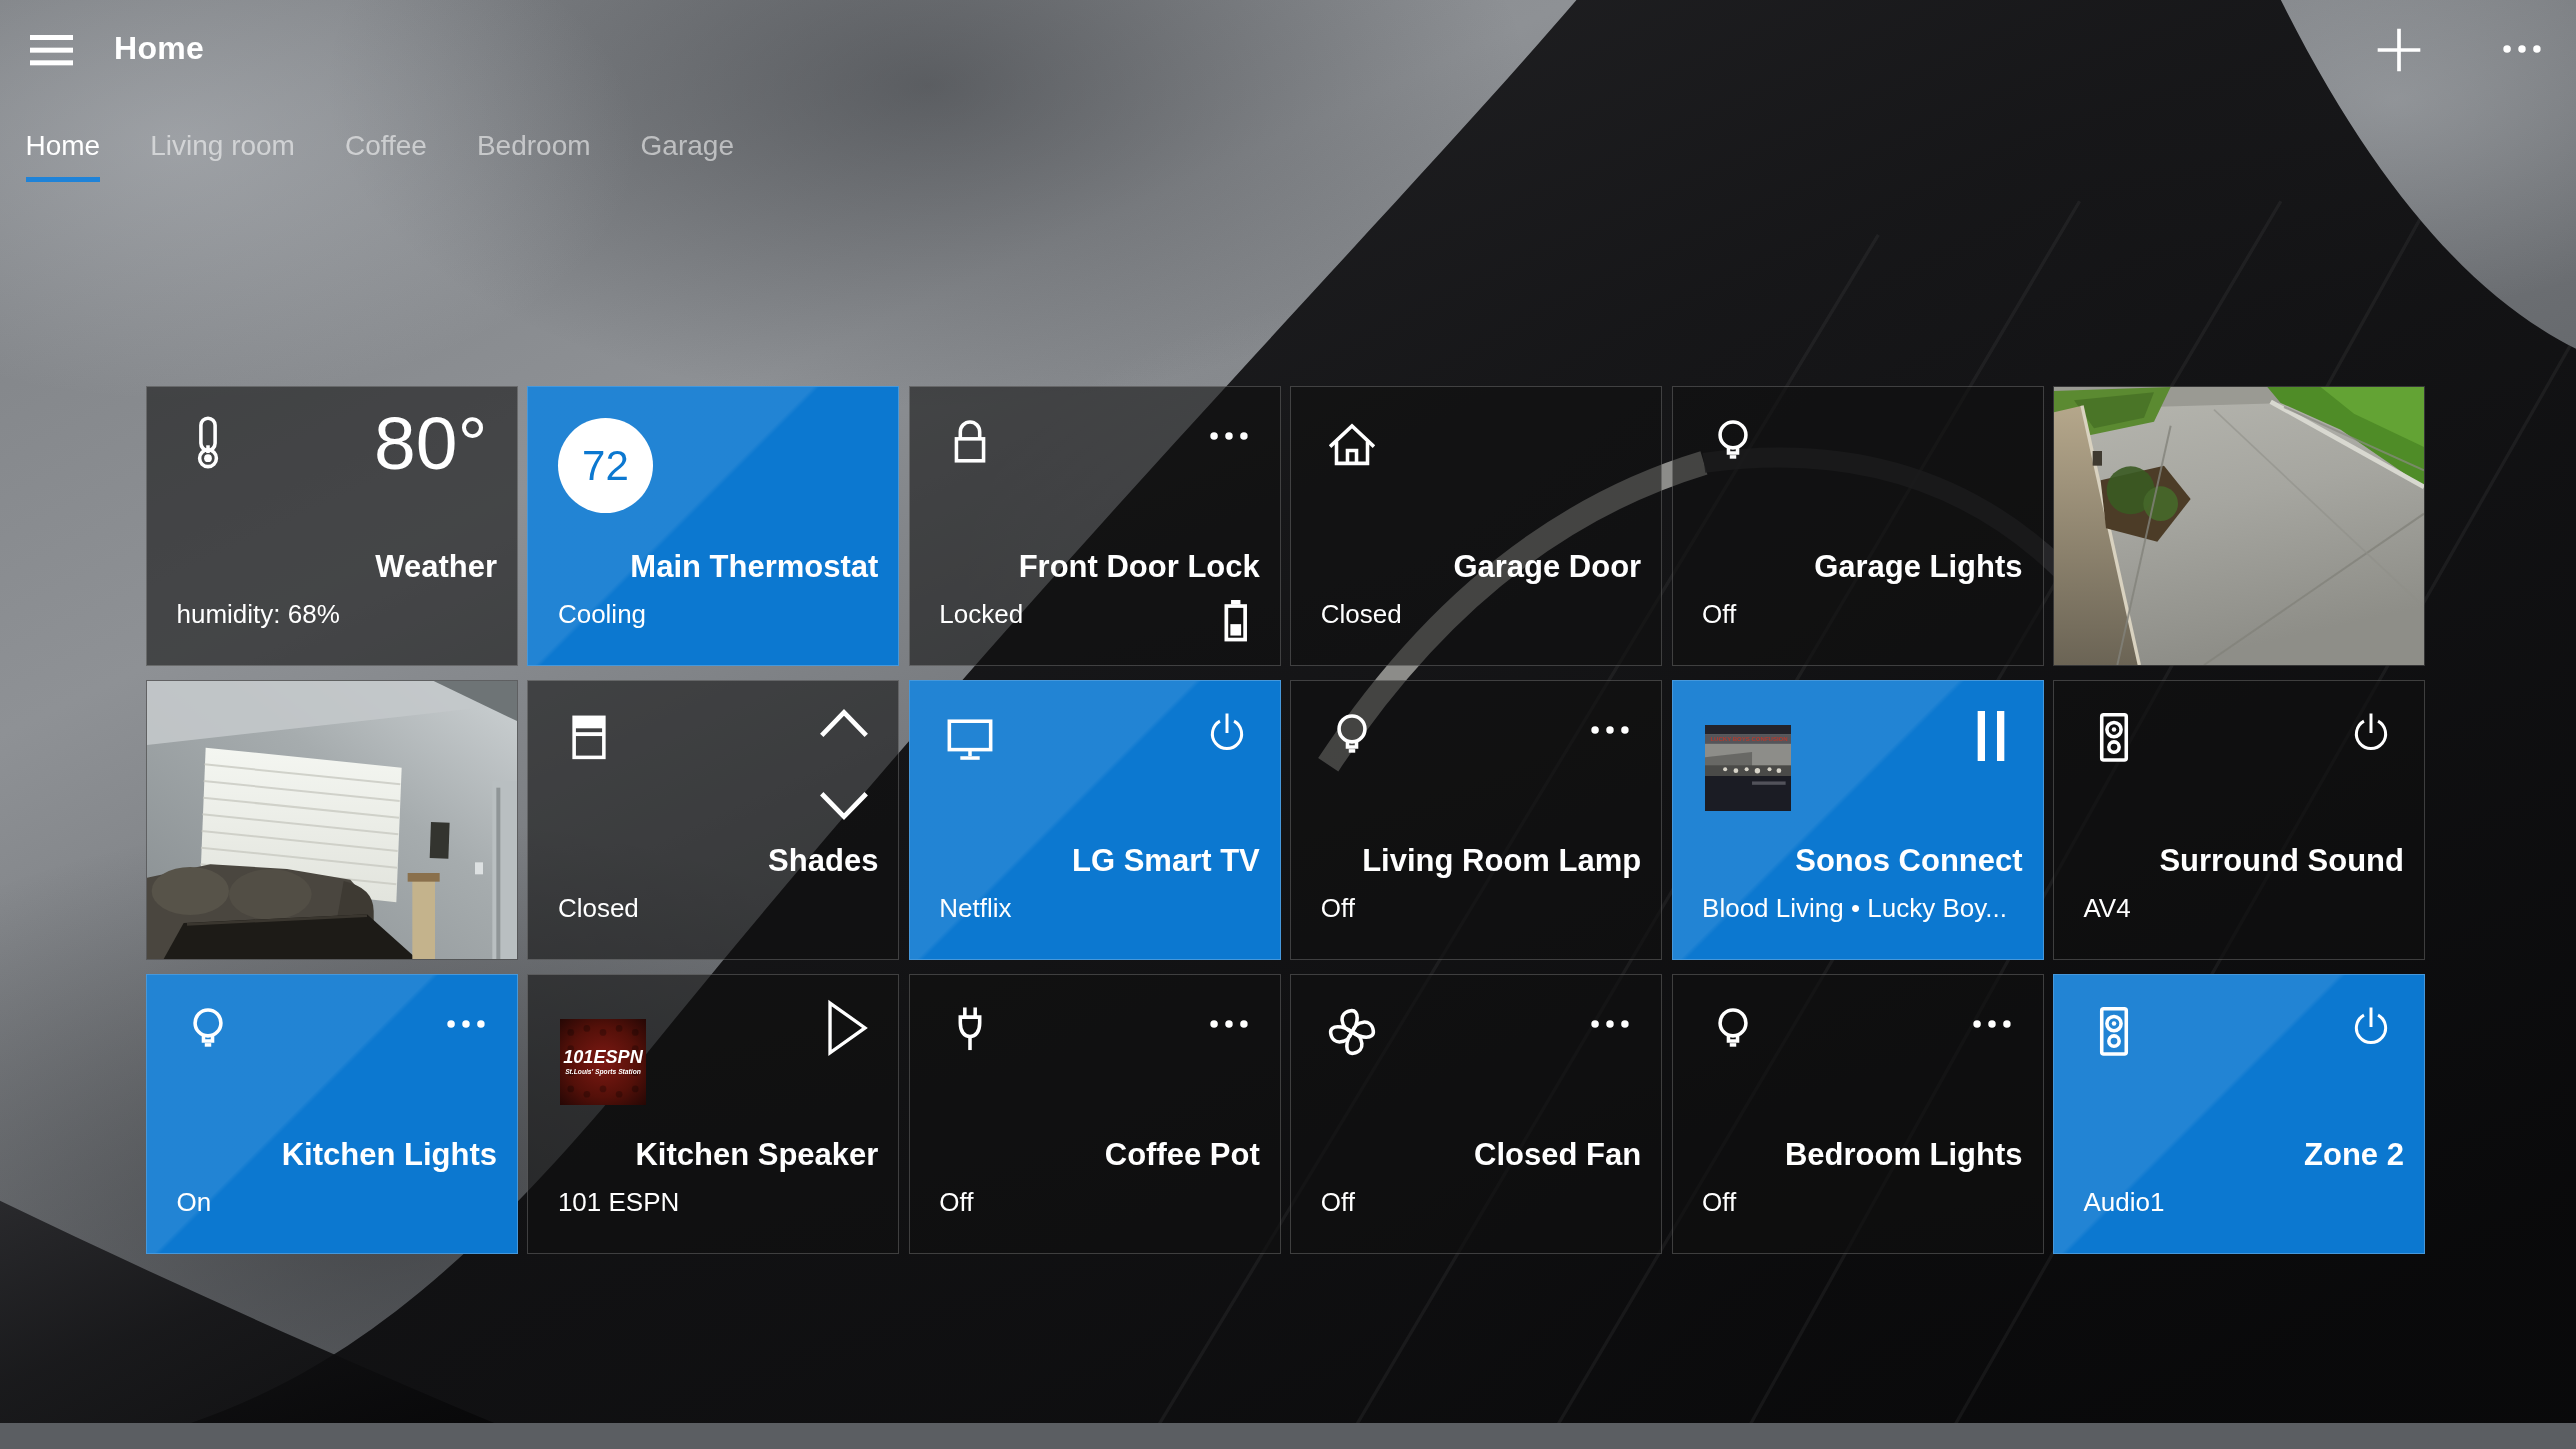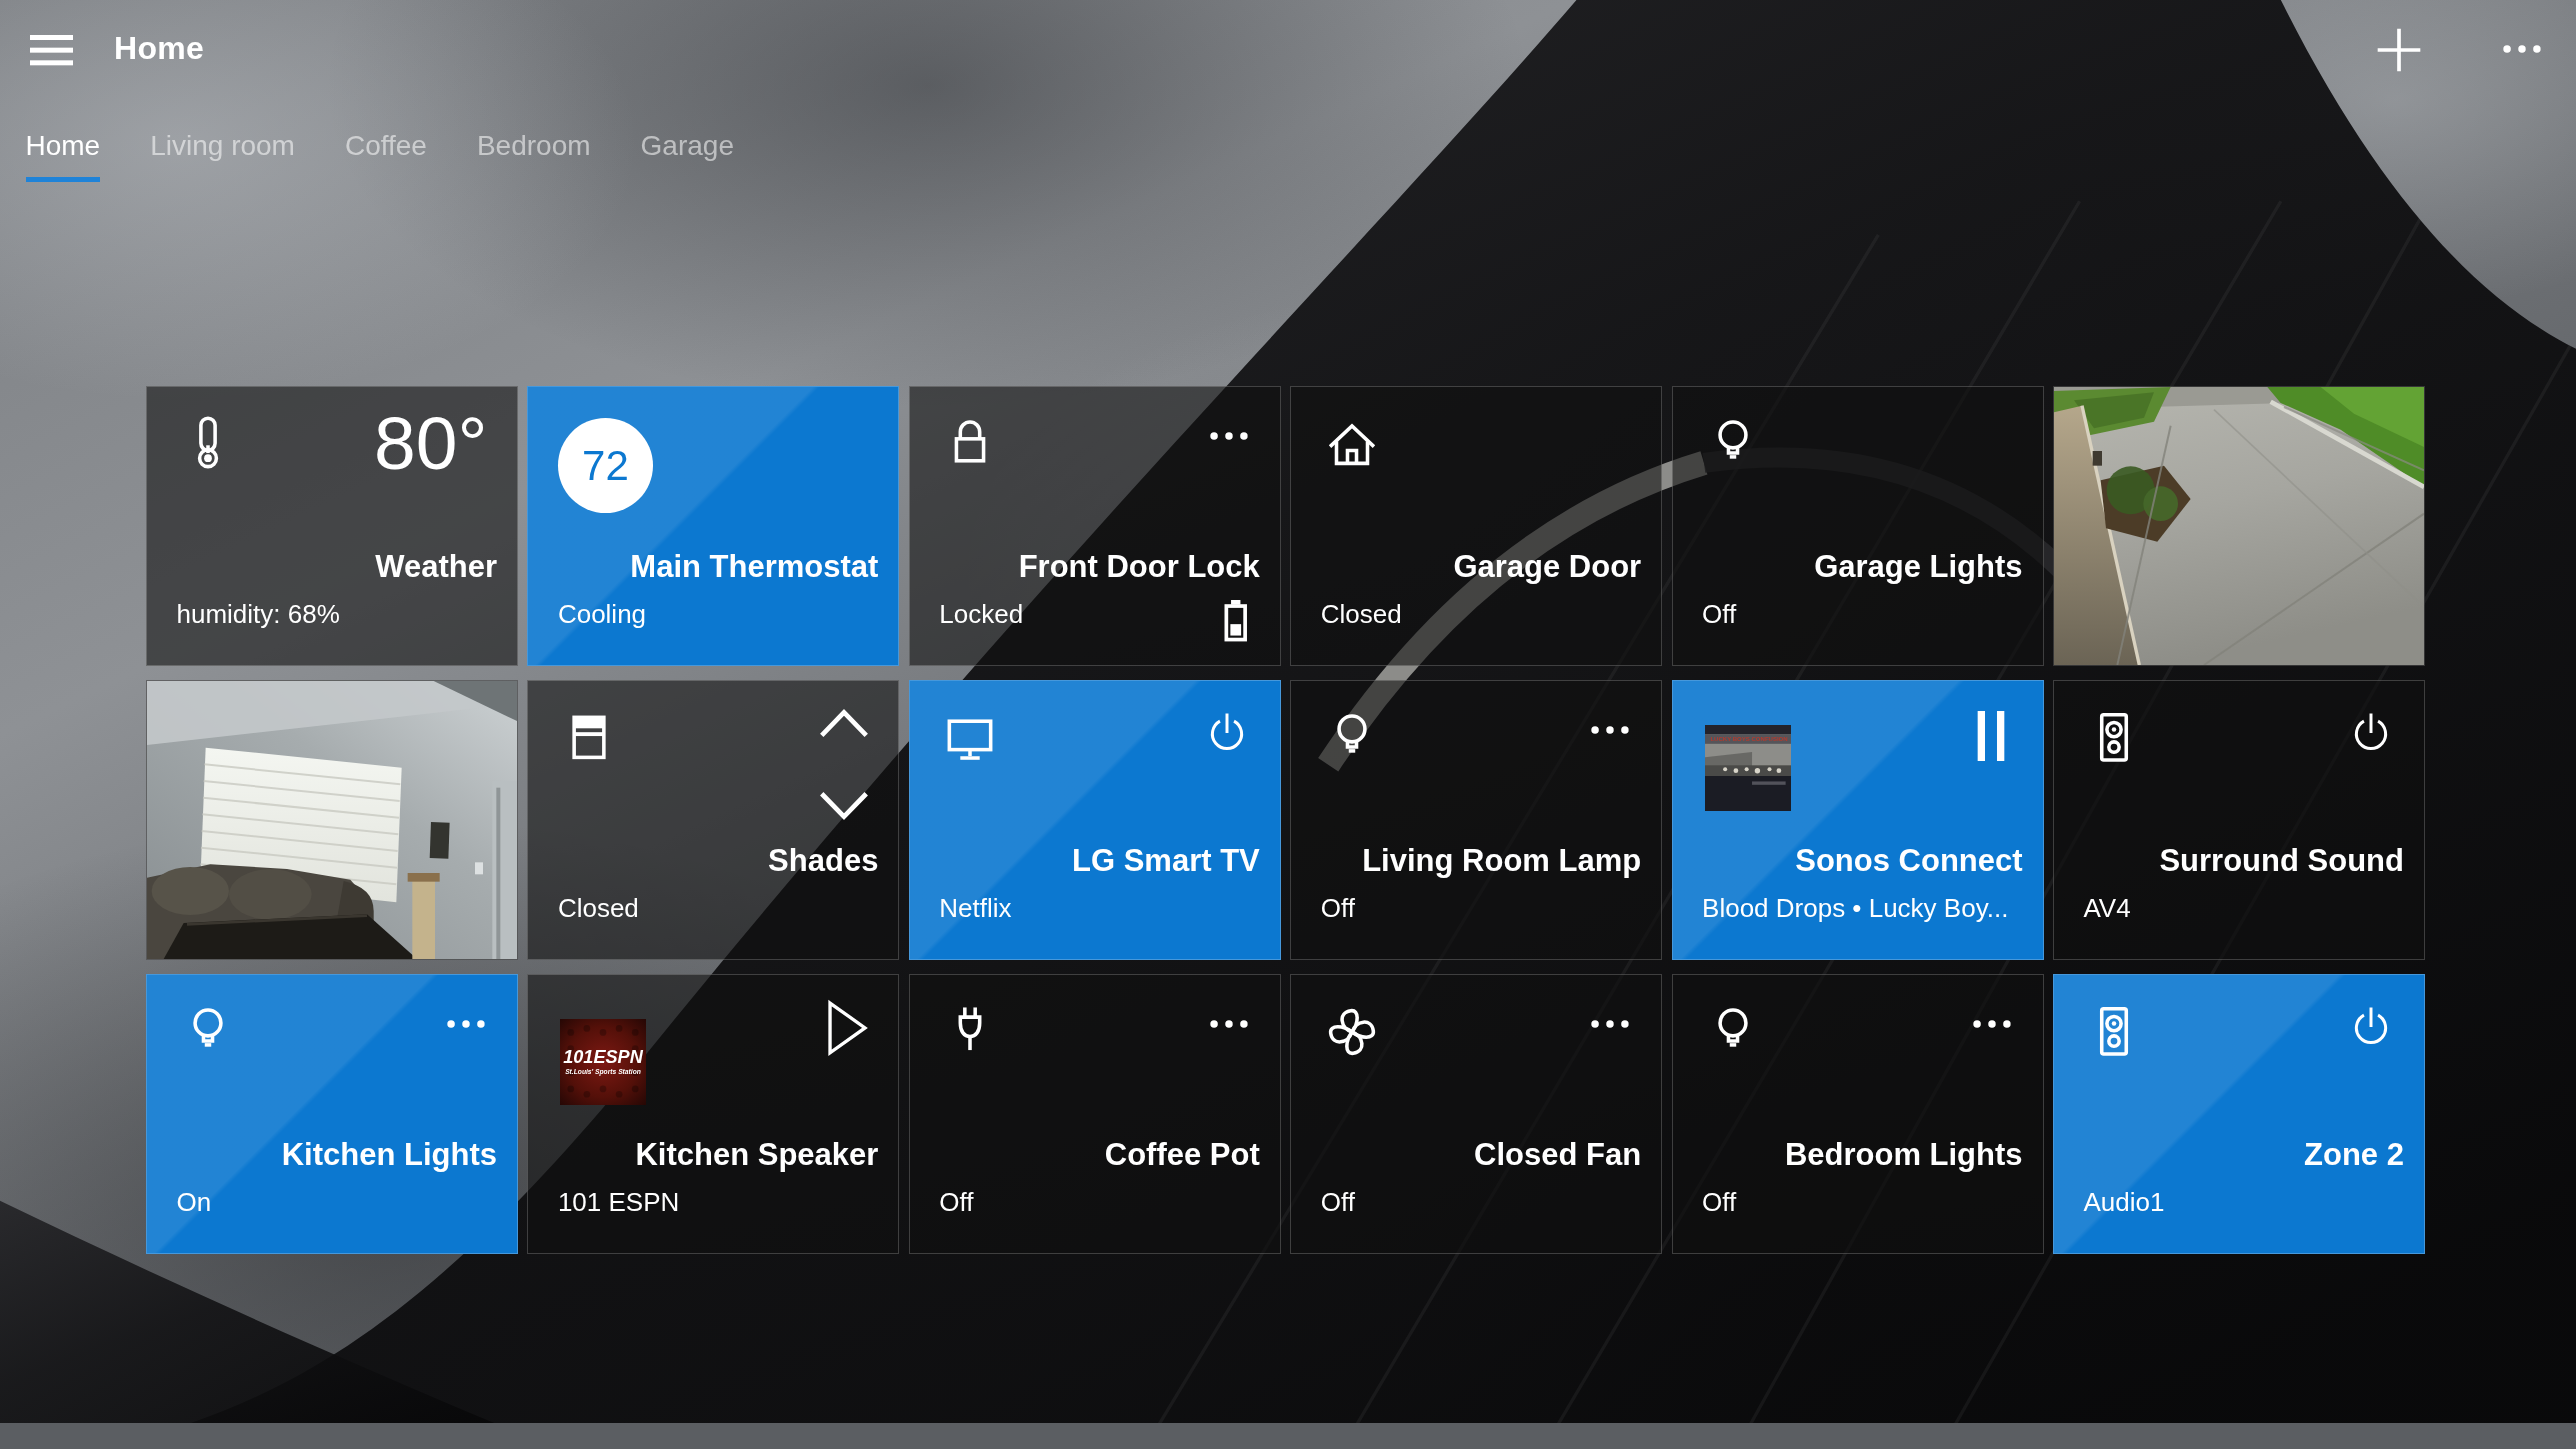--- a/index.html
+++ b/index.html
@@ -351,21 +351,21 @@
           <rect x="70" y="84" width="50" height="5" fill="#6a6a72" opacity="0.7"></rect>
         </svg>
       </span>
       <span class="pause-ic">
         <svg viewBox="0 0 48 76">
             <rect class="fw" x="4" y="0" width="11" height="76"></rect>
             <rect class="fw" x="33" y="0" width="11" height="76"></rect>
           </svg>
       </span>
       <div class="t-title">Sonos Connect</div>
-      <div class="t-status">Blood Drops • Lucky Boy...</div>
+      <div class="t-status">Blood Living • Lucky Boy...</div>
     </div>
 
     <div class="tile">
       <span class="main-icon">
         <svg viewBox="0 0 96 96">
             <rect class="st" x="29" y="12" width="38" height="70" rx="3"></rect>
             <circle class="st" cx="48" cy="35" r="11"></circle>
             <circle class="fw" cx="48" cy="35" r="3.5"></circle>
             <circle class="st" cx="48" cy="62" r="8"></circle>
           </svg>

